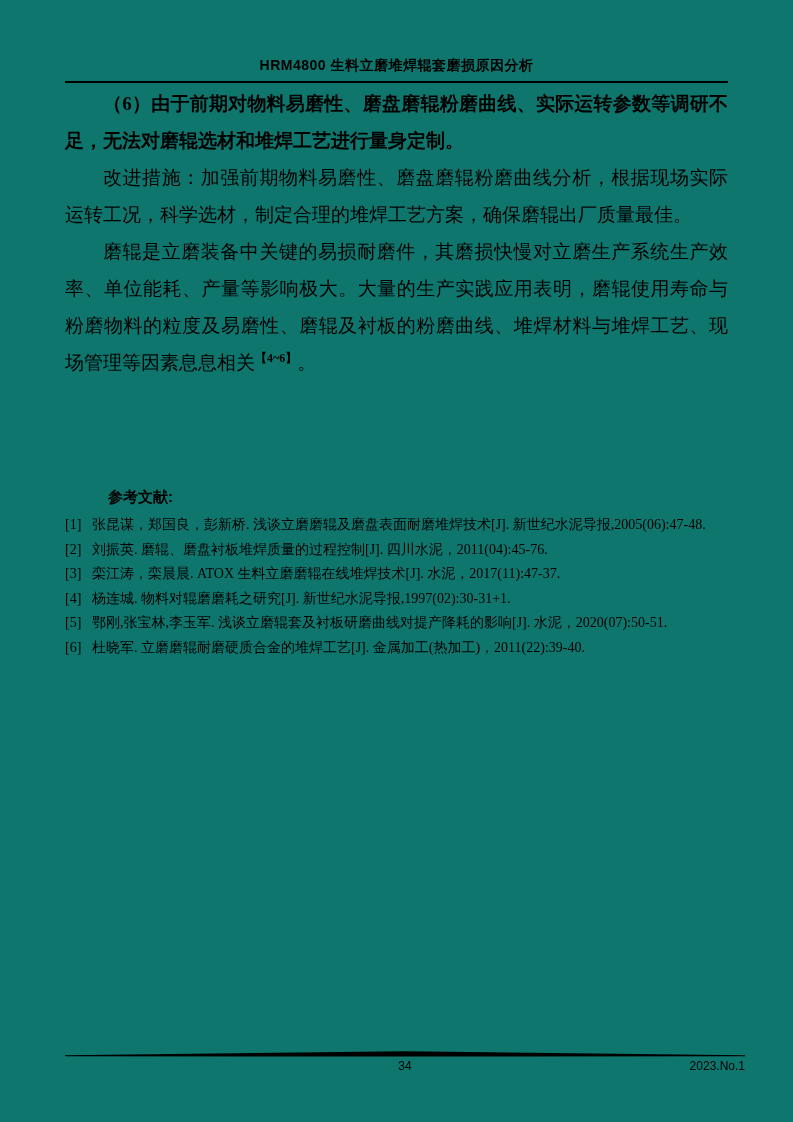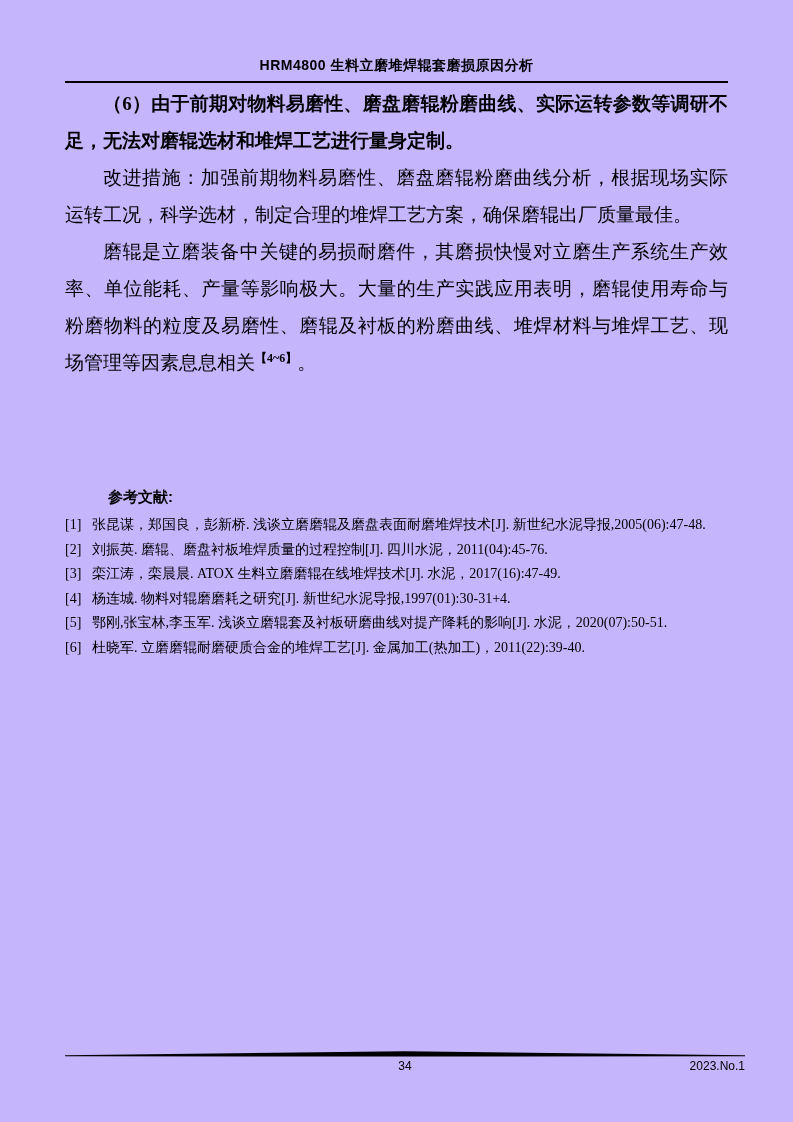--- a/index.html
+++ b/index.html
@@ -1,21 +1,21 @@
 <!DOCTYPE html>
 <html><head>
 <meta charset="utf-8">
 <style>
   * { margin:0; padding:0; box-sizing:border-box; }
   html,body { background:#e8e8e8; }
   .page {
     position:relative;
     width:793px; height:1122px;
     margin:0 auto;
-    background:#c4b5fd;
+    background:#0f766e;
     color:#000000;
     font-family:"Liberation Serif","DejaVu Serif",serif;
     overflow:hidden;
   }
   .content { padding:0 65px; }
   .header { padding-top:57px; text-align:center; }
   .header-title {
     font-family:"Liberation Sans","DejaVu Sans",sans-serif;
     font-size:14px; font-weight:bold; letter-spacing:0.5px;
   }
@@ -86,25 +86,25 @@
       <div class="ref-item">
         <span class="ref-label">[1]</span>
         <span class="ref-text">张昆谋，郑国良，彭新桥. 浅谈立磨磨辊及磨盘表面耐磨堆焊技术[J]. 新世纪水泥导报,2005(06):47-48.</span>
       </div>
       <div class="ref-item">
         <span class="ref-label">[2]</span>
         <span class="ref-text">刘振英. 磨辊、磨盘衬板堆焊质量的过程控制[J]. 四川水泥，2011(04):45-76.</span>
       </div>
       <div class="ref-item">
         <span class="ref-label">[3]</span>
-        <span class="ref-text">栾江涛，栾晨晨. ATOX 生料立磨磨辊在线堆焊技术[J]. 水泥，2017(16):47-49.</span>
+        <span class="ref-text">栾江涛，栾晨晨. ATOX 生料立磨磨辊在线堆焊技术[J]. 水泥，2017(11):47-37.</span>
       </div>
       <div class="ref-item">
         <span class="ref-label">[4]</span>
-        <span class="ref-text">杨连城. 物料对辊磨磨耗之研究[J]. 新世纪水泥导报,1997(01):30-31+4.</span>
+        <span class="ref-text">杨连城. 物料对辊磨磨耗之研究[J]. 新世纪水泥导报,1997(02):30-31+1.</span>
       </div>
       <div class="ref-item">
         <span class="ref-label">[5]</span>
         <span class="ref-text">鄂刚,张宝林,李玉军. 浅谈立磨辊套及衬板研磨曲线对提产降耗的影响[J]. 水泥，2020(07):50-51.</span>
       </div>
       <div class="ref-item">
         <span class="ref-label">[6]</span>
         <span class="ref-text">杜晓军. 立磨磨辊耐磨硬质合金的堆焊工艺[J]. 金属加工(热加工)，2011(22):39-40.</span>
       </div>
     </div>

